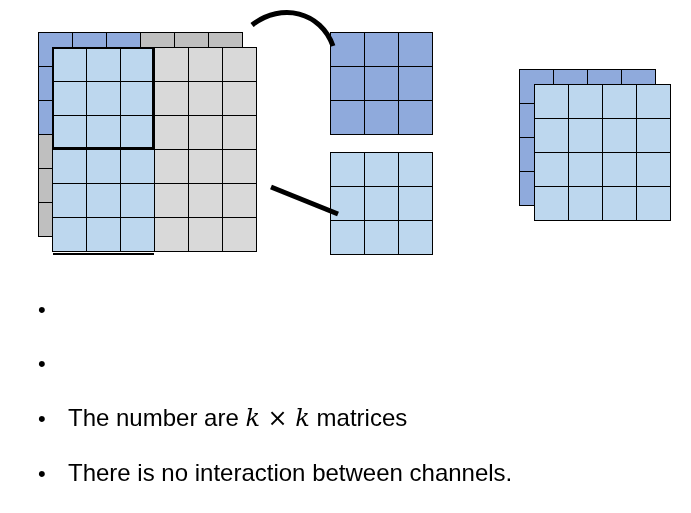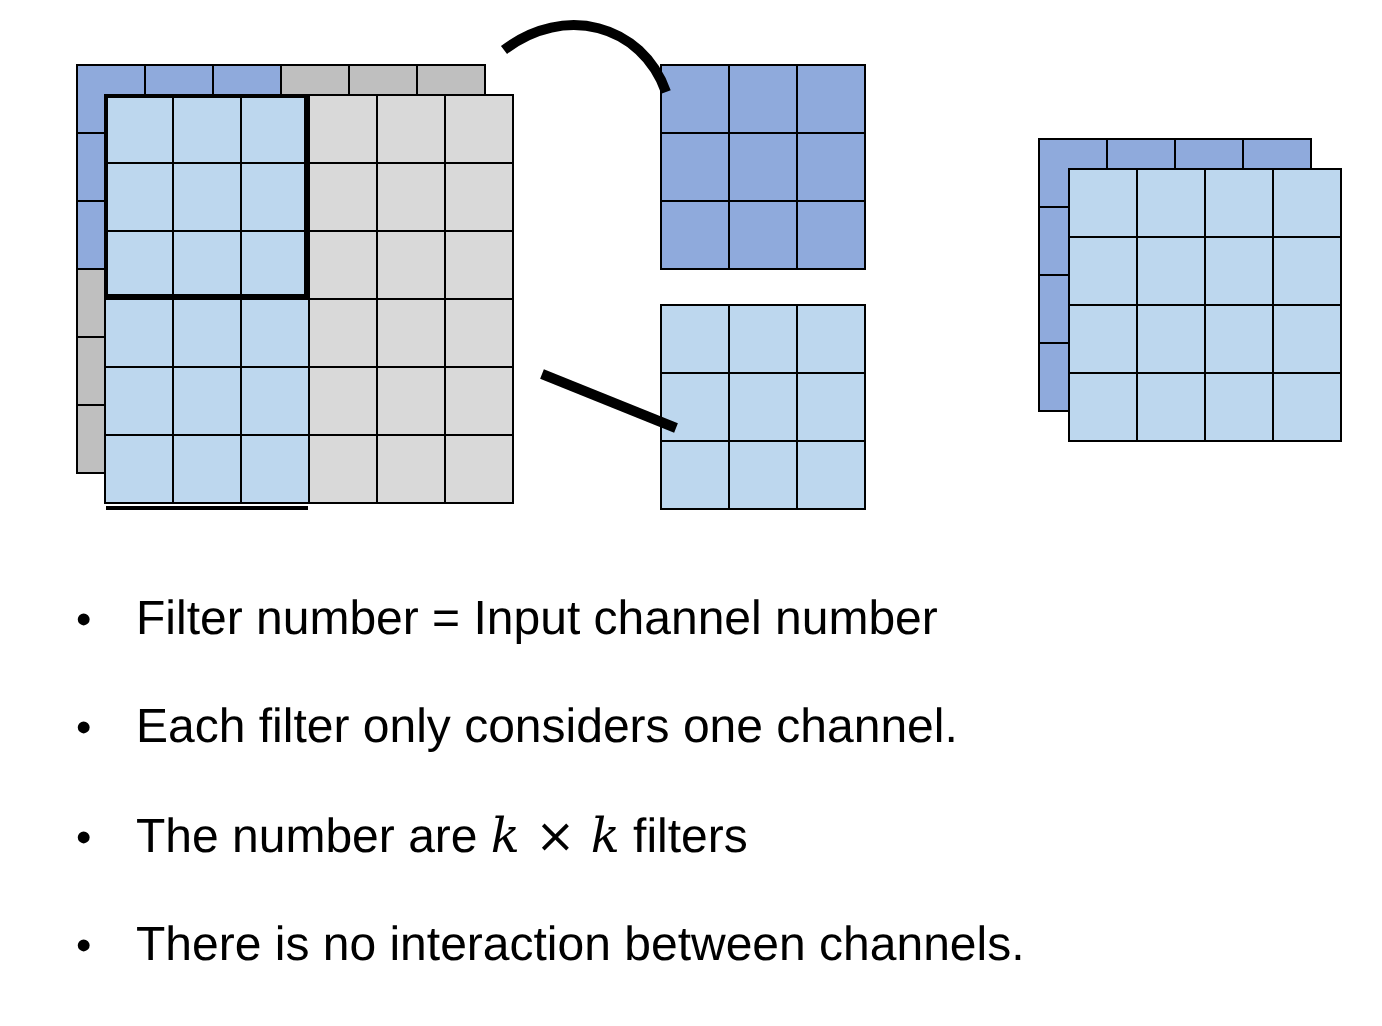--- a/index.html
+++ b/index.html
@@ -238,30 +238,28 @@
         <path d="M0,0 L18,8 L0,16 Z" fill="#000000" stroke="none" style="stroke:none"></path>
       </marker>
     </defs>
     <path d="M 333 46 C 321 12, 282 2, 252 25" marker-end="url(#arrowhead)"></path>
     <path d="M 338 214 L 271 187" marker-end="url(#arrowhead)"></path>
   </svg>
 
   <ul class="bullets">
     <li>
       <span class="bullet-marker">•</span>
-      <span>Filter number = Input channel number</span>
-    </li>
-    <li>
-      <span class="bullet-marker">•</span>
-      <span>Each filter only considers one channel.</span>
+    </li>
+    <li>
+      <span class="bullet-marker">•</span>
     </li>
     <li>
       <span class="bullet-marker">•</span>
       <span>
-        <span>The number are </span><span class="math-var">k</span><span class="math-op"> × </span><span class="math-var">k</span><span> filters</span>
+        <span>The number are </span><span class="math-var">k</span><span class="math-op"> × </span><span class="math-var">k</span><span> matrices</span>
       </span>
     </li>
     <li>
       <span class="bullet-marker">•</span>
       <span>There is no interaction between channels.</span>
     </li>
   </ul>
 
 </div>
 

